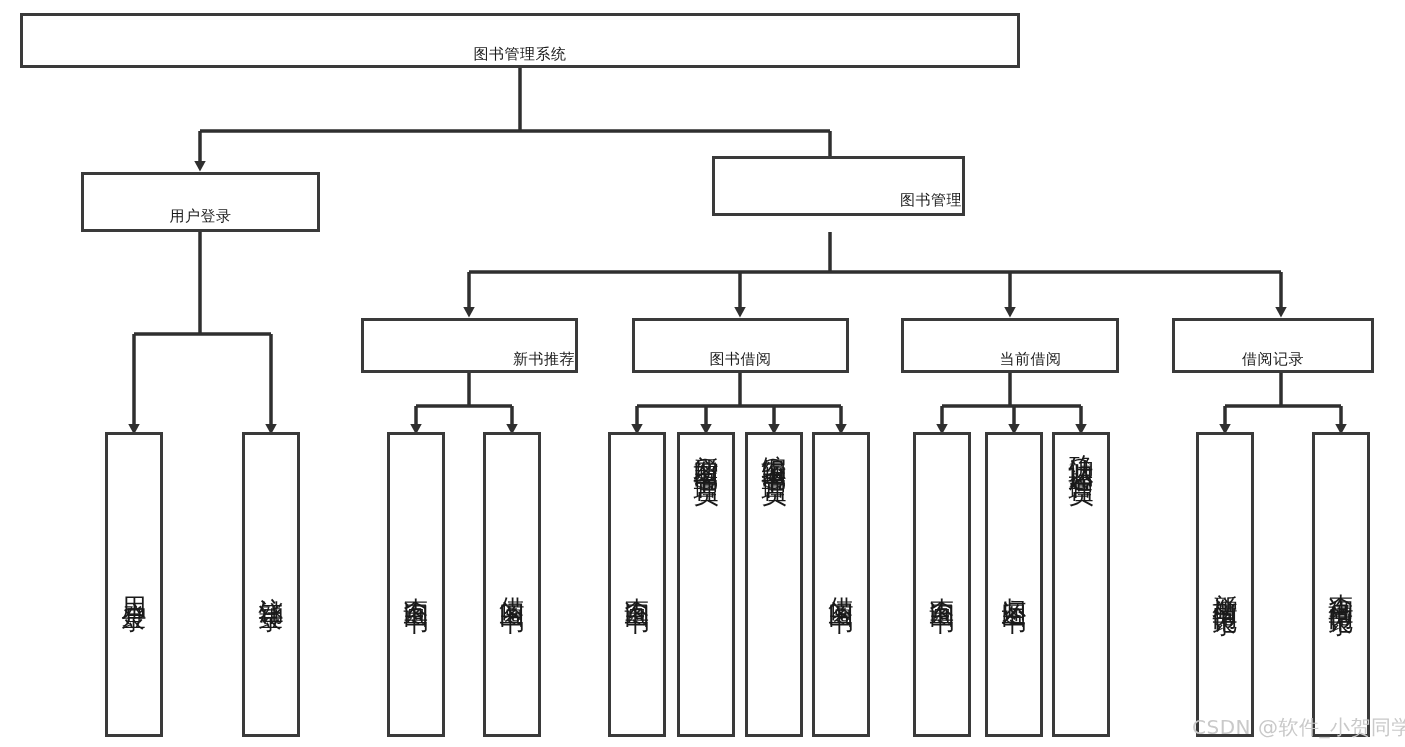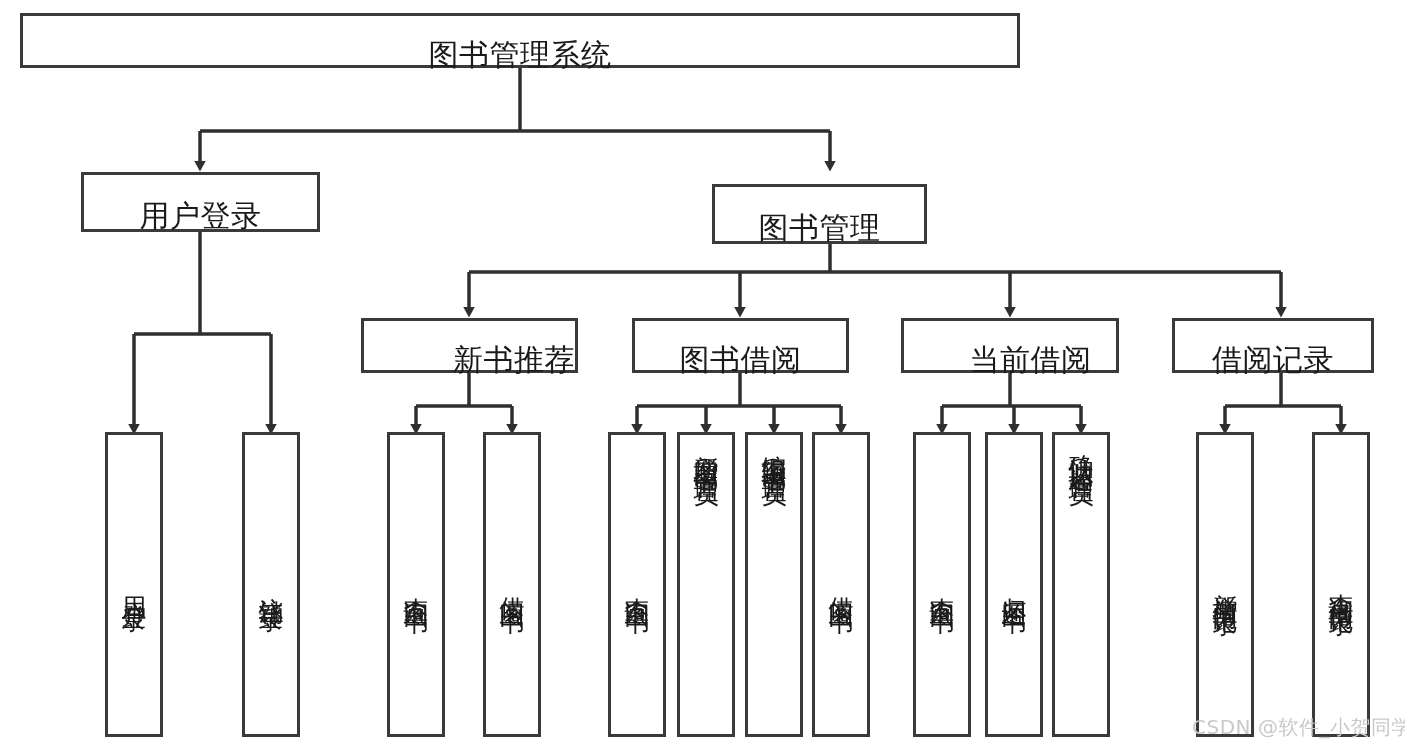--- a/index.html
+++ b/index.html
@@ -35,21 +35,21 @@
     justify-content: center;
     color: #1a1a1a;
   }
   .node .lbl {
     display: block;
     line-height: 1.0;
     white-space: nowrap;
   }
   
   .node.h .lbl {
-    font-size: 30px;
+    font-size: 15px;
     letter-spacing: 0.5px;
     margin-top: 28px;
   }
   
   .node.v {
     align-items: flex-start;
     justify-content: center;
     padding-top: 0;
   }
   .node.v .lbl {
@@ -128,21 +128,21 @@
   </svg>
 
   <div class="node h" style="left:20px; top:13px; width:1000px; height:55px;">
     <span class="lbl">图书管理系统</span>
   </div>
 
   <div class="node h" style="left:81px; top:172px; width:239px; height:60px;">
     <span class="lbl">用户登录</span>
   </div>
 
-  <div class="node h" style="left:712px; top:184px; width:215px; height:60px;">
+  <div class="node h" style="left:712px; top:156px; width:253px; height:60px;justify-content:flex-end;">
     <span class="lbl">图书管理</span>
   </div>
 
   <div class="node h" style="left:361px; top:318px; width:217px; height:55px;justify-content:flex-end;">
     <span class="lbl">新书推荐</span>
   </div>
 
   <div class="node h" style="left:632px; top:318px; width:217px; height:55px;">
     <span class="lbl">图书借阅</span>
   </div>

